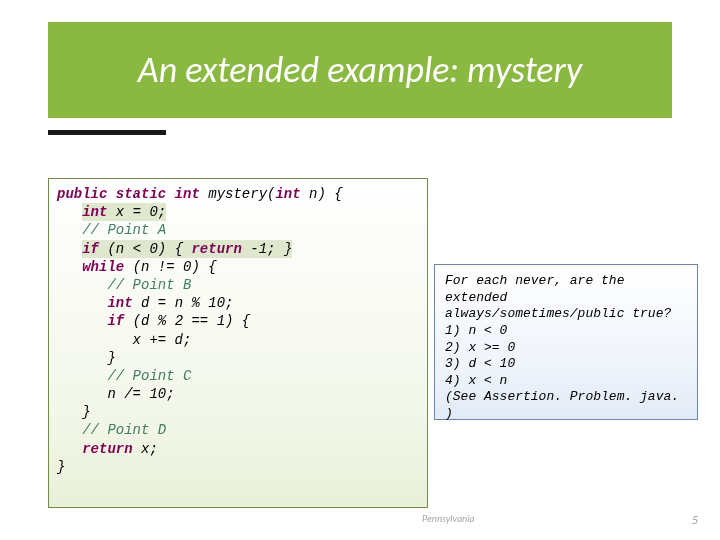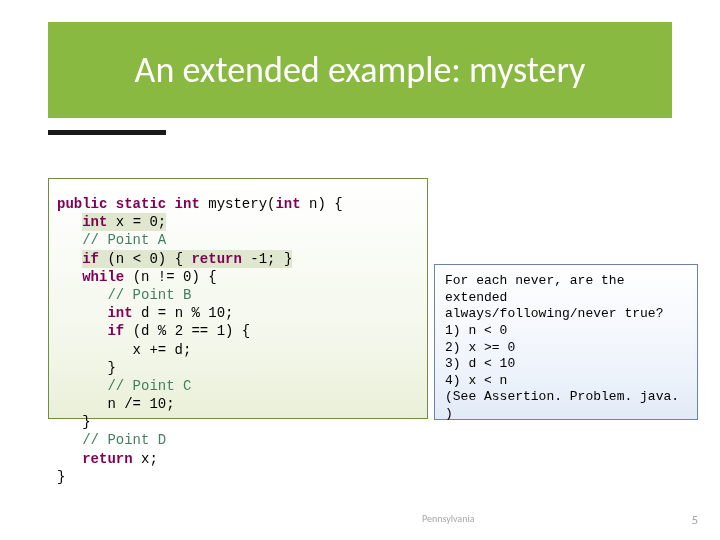--- a/index.html
+++ b/index.html
@@ -1,29 +1,29 @@
 <!DOCTYPE html>
 <html><head>
 <meta charset="utf-8">
 <style>
-  * { margin: 0; padding: 0; box-sizing: border-box; }
+  * { margin: 0; padding: 0; box-sizing: border-box; font-style: italic; }
   html, body { width: 720px; height: 540px; font-family: "Segoe UI", Calibri, Arial, sans-serif; background: #fff; overflow: hidden; }
   .slide { position: relative; width: 720px; height: 540px; }
   .title-band {
     position: absolute; left: 48px; top: 22px; width: 624px; height: 96px;
     background: #89b940; color: #fff;
     display: flex; align-items: center; justify-content: center;
     font-size: 36px; font-weight: 400;
   }
   .underline { position: absolute; left: 48px; top: 130px; width: 118px; height: 5px; background: #1a1a1a; }
   .code-box {
-    position: absolute; left: 48px; top: 178px; width: 380px; height: 241px;
+    position: absolute; left: 48px; top: 178px; width: 380px; height: 330px;
     border: 1px solid #708c43;
     background: linear-gradient(to bottom, #ffffff 0%, #f3f7ea 70%, #e9f0d8 100%);
-    padding: 16px 8px;
+    padding: 6px 8px;
     font-family: Consolas, "Courier New", monospace;
     font-size: 14px; line-height: 1.30; color: #000;
     white-space: pre;
   }
   .kw { color: #7f0055; font-weight: bold; }
   .cm { color: #3f7f5f; }
   .hl { background: #dfe7cf; display: inline-block; }
   .question-box {
     position: absolute; left: 434px; top: 264px; width: 264px; height: 156px;
     border: 1px solid #6a84b0;
@@ -64,21 +64,21 @@
 <span>      }</span>
 <span class="cm">      // Point C</span>
 <span>      n /= 10;</span>
 <span>   }</span>
 <span class="cm">   // Point D</span>
 <span>   </span><span class="kw">return</span><span> x;</span>
 <span>}</span></div>
 
   <div class="question-box"><span>For each never, are the</span>
 <span>extended</span>
-<span>always/following/never true?</span>
+<span>always/sometimes/public true?</span>
 <span>1) n &lt; 0</span>
 <span>2) x &gt;= 0</span>
 <span>3) d &lt; 10</span>
 <span>4) x &lt; n</span>
 <span>(See Assertion. Problem. java. )</span></div>
 
   <div class="footer-univ">Pennsylvania</div>
   <div class="page-num">5</div>
 
 </div>

